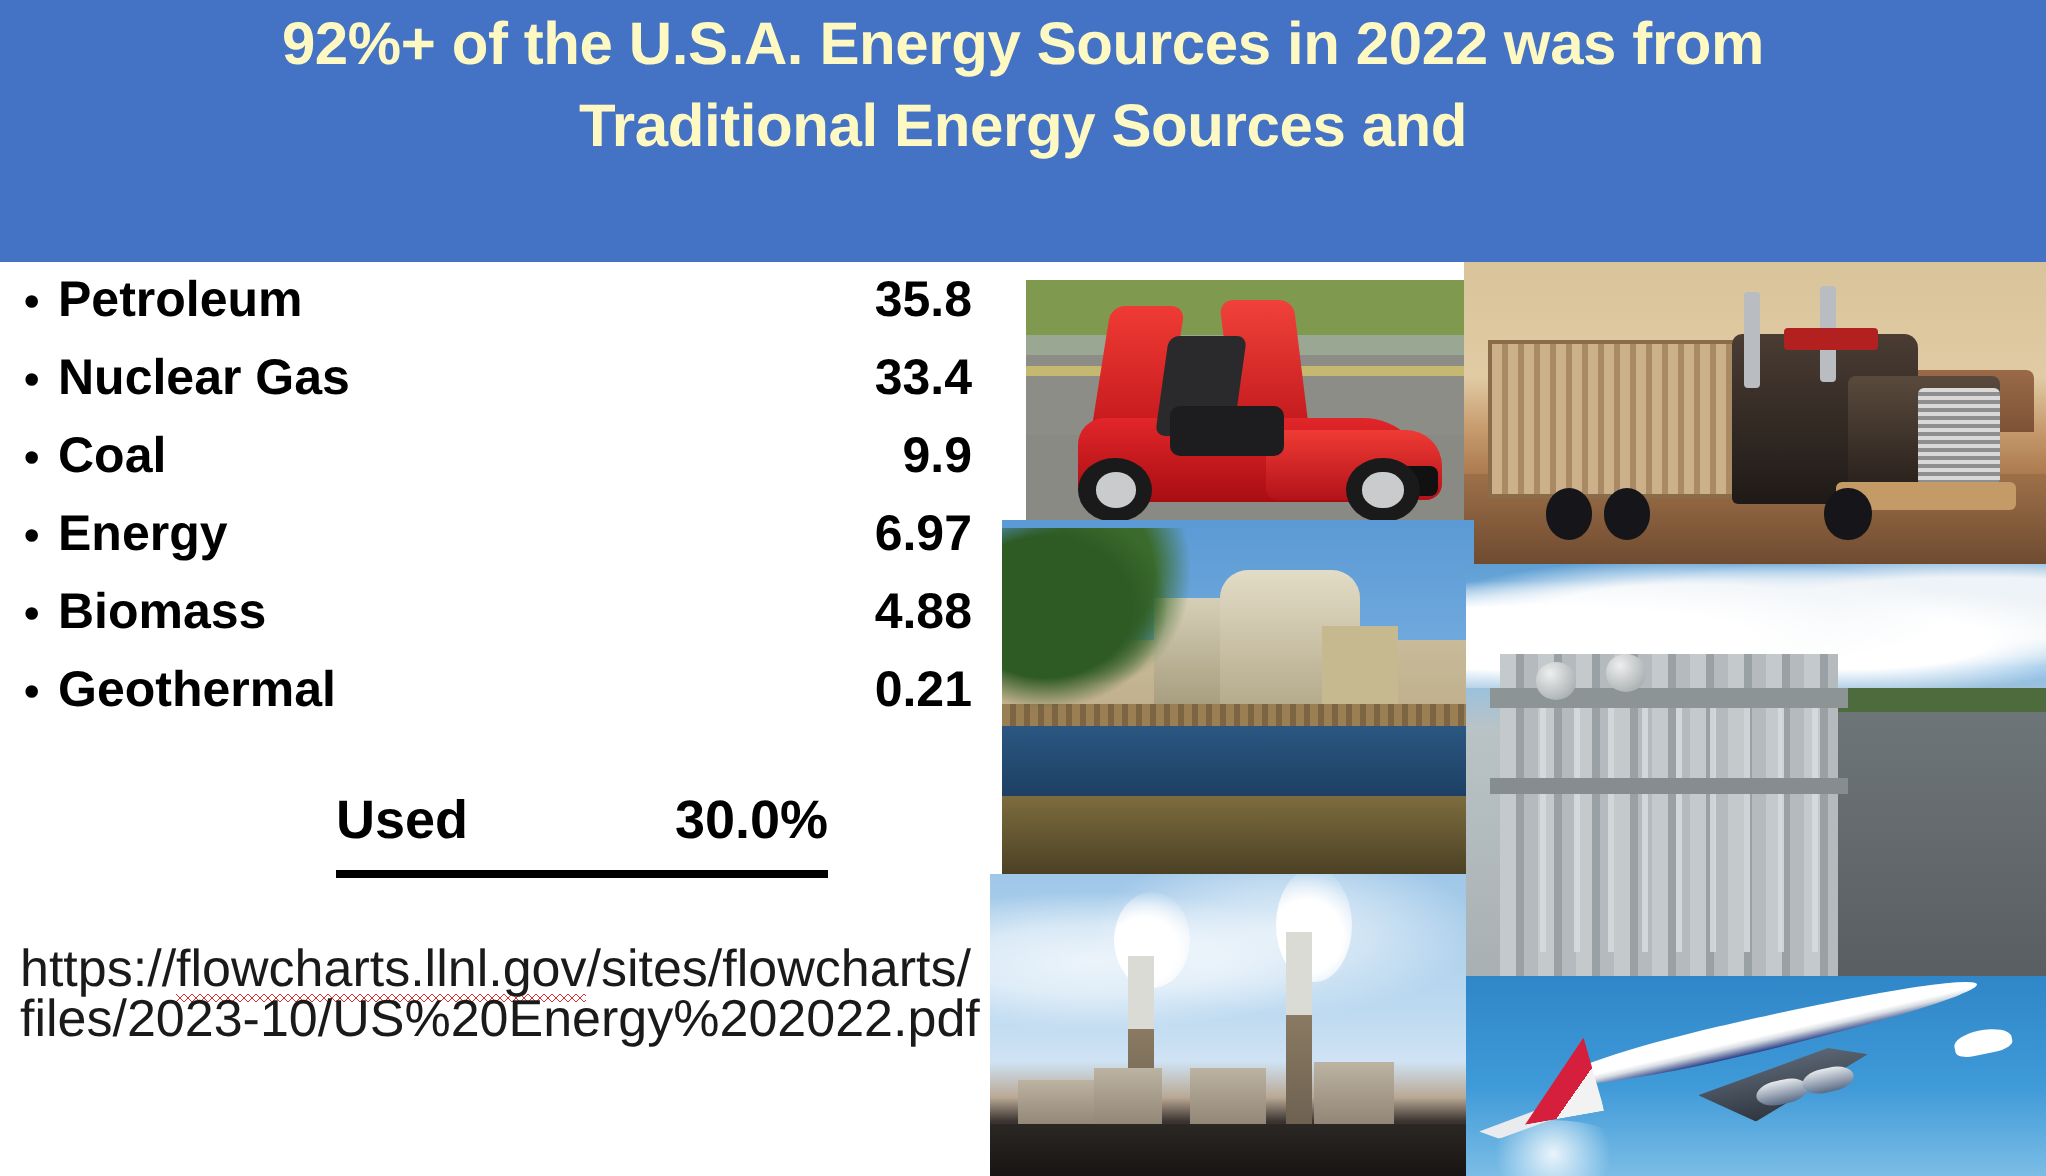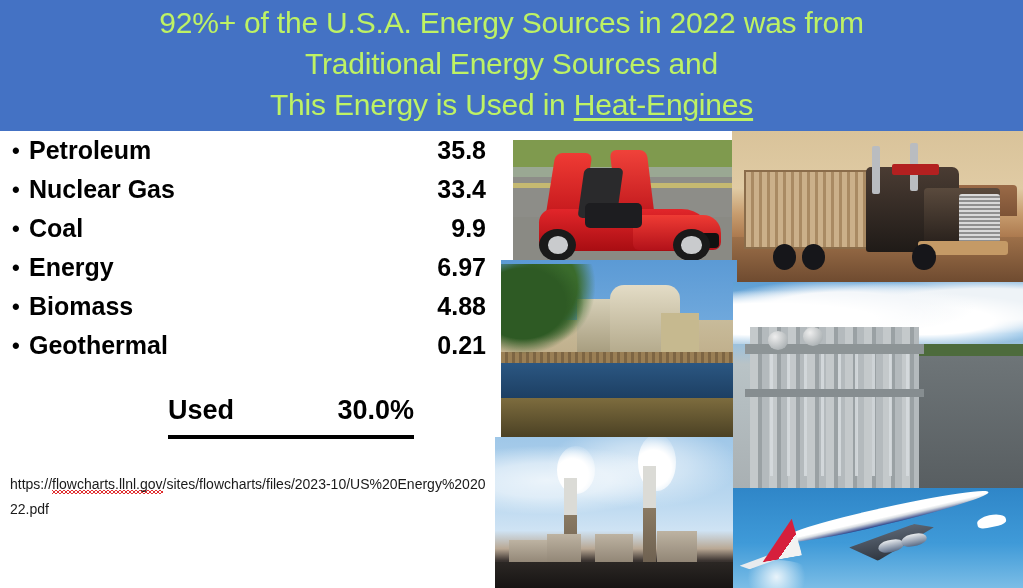--- a/index.html
+++ b/index.html
@@ -12,22 +12,22 @@
   }
 
   
   #banner{
     position:absolute;left:0;top:0;width:1023px;height:131px;
     background:#4472C4;
     display:flex;flex-direction:column;align-items:center;justify-content:flex-start;
     padding-top:2px;box-sizing:border-box;
   }
   .title-line{
-    color:#bef264;
-    font-weight:normal;
+    color:#fef9c3;
+    font-weight:bold;
     font-size:30px;
     line-height:41px;
     letter-spacing:-0.2px;
     white-space:nowrap;
     text-align:center;
   }
   .title-line .u{ text-decoration:underline; text-underline-offset:3px; text-decoration-thickness:3px; }
 
   
   #left-col{
@@ -64,21 +64,21 @@
     height:40px;
     border-bottom:4px solid #000000;
     font-weight:bold;font-size:27px;color:#000000;
   }
   #total-row .t-label{position:absolute;left:0;top:0;}
   #total-row .t-value{position:absolute;right:0;top:0;}
 
   
   #source-url{
     position:absolute;left:10px;top:341px;width:482px;
-    font-size:14px;line-height:25px;color:#1a1a1a;
+    font-size:26px;line-height:25px;color:#1a1a1a;
     font-weight:normal;
     word-break:break-all;
   }
   #source-url .spell{
     background-image:
       linear-gradient(45deg,transparent 45%,#e03030 45%,#e03030 55%,transparent 55%),
       linear-gradient(-45deg,transparent 45%,#e03030 45%,#e03030 55%,transparent 55%);
     background-size:4px 4px;
     background-repeat:repeat-x;
     background-position:0 100%;
@@ -310,21 +310,20 @@
   }
 </style>
 </head>
 <body>
 
 <div id="slide">
 
   <div id="banner">
     <div class="title-line">92%+ of the U.S.A. Energy Sources in 2022 was from</div>
     <div class="title-line">Traditional Energy Sources and</div>
-    <div class="title-line"><span>This Energy is Used in </span><span class="u">Heat-Engines</span></div>
   </div>
 
   <div id="left-col">
 
     <ul id="energy-list">
       <li>
         <span class="bullet">•</span>
         <span class="src-name">Petroleum</span>
         <span class="src-val">35.8</span>
       </li>

